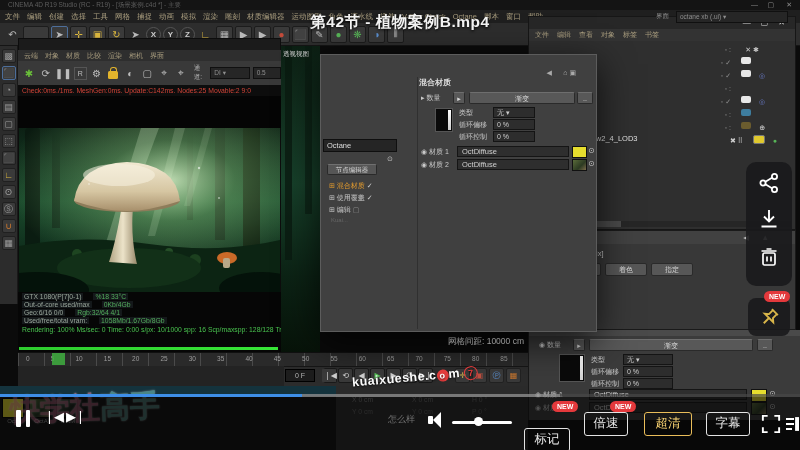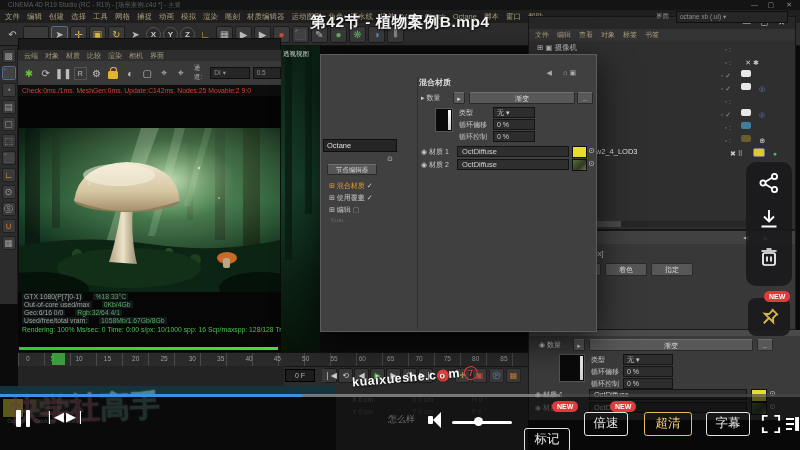--- a/index.html
+++ b/index.html
@@ -379,39 +379,37 @@
 
   <div class="abs coords">
     <span class="abs" style="left:16px;top:10px;">X 0 cm</span>
     <span class="abs" style="left:76px;top:10px;opacity:.8;">X 0 cm</span>
     <span class="abs" style="left:136px;top:10px;opacity:.8;">H 0 °</span>
     <span class="abs" style="left:16px;top:22px;opacity:.7;">Y 0 cm</span>
     <span class="abs" style="left:76px;top:22px;opacity:.6;">Y 0 cm</span>
     <span class="abs" style="left:136px;top:22px;opacity:.6;">P 0 °</span>
   </div>
 
+  <div class="abs gridtxt">网格间距: 10000 cm</div>
 
   <div class="abs om">
     <div class="om-title">
       <span>—</span>
       <span>▢</span>
       <span>✕</span>
     </div>
     <div class="om-menus">
 
     <span class="mi" style="font-size:7px;">文件</span>
         <span class="mi" style="font-size:7px;">编辑</span>
         <span class="mi" style="font-size:7px;">查看</span>
         <span class="mi" style="font-size:7px;">对象</span>
         <span class="mi" style="font-size:7px;">标签</span>
         <span class="mi" style="font-size:7px;">书签</span>
       </div>
-    <div class="om-row">⊞ ▣ <span>摄像机</span>
-      <span class="om-ic" style="right:64px;">◦ :</span>
-    </div>
     <div class="om-row">
         <span class="om-ic" style="right:64px;">◦ :</span>
         <span class="om-ic" style="right:36px;color:#c9c9c9;">✕ ✱</span>
       </div>
     <div class="om-row">
         <span class="om-ic" style="right:64px;">◦ ✓</span>
         <span class="sw" style="background:#e8e8e8;position:absolute;right:44px;top:3px;"></span>
       </div>
     <div class="om-row">
         <span class="om-ic" style="right:64px;">◦ ✓</span>

